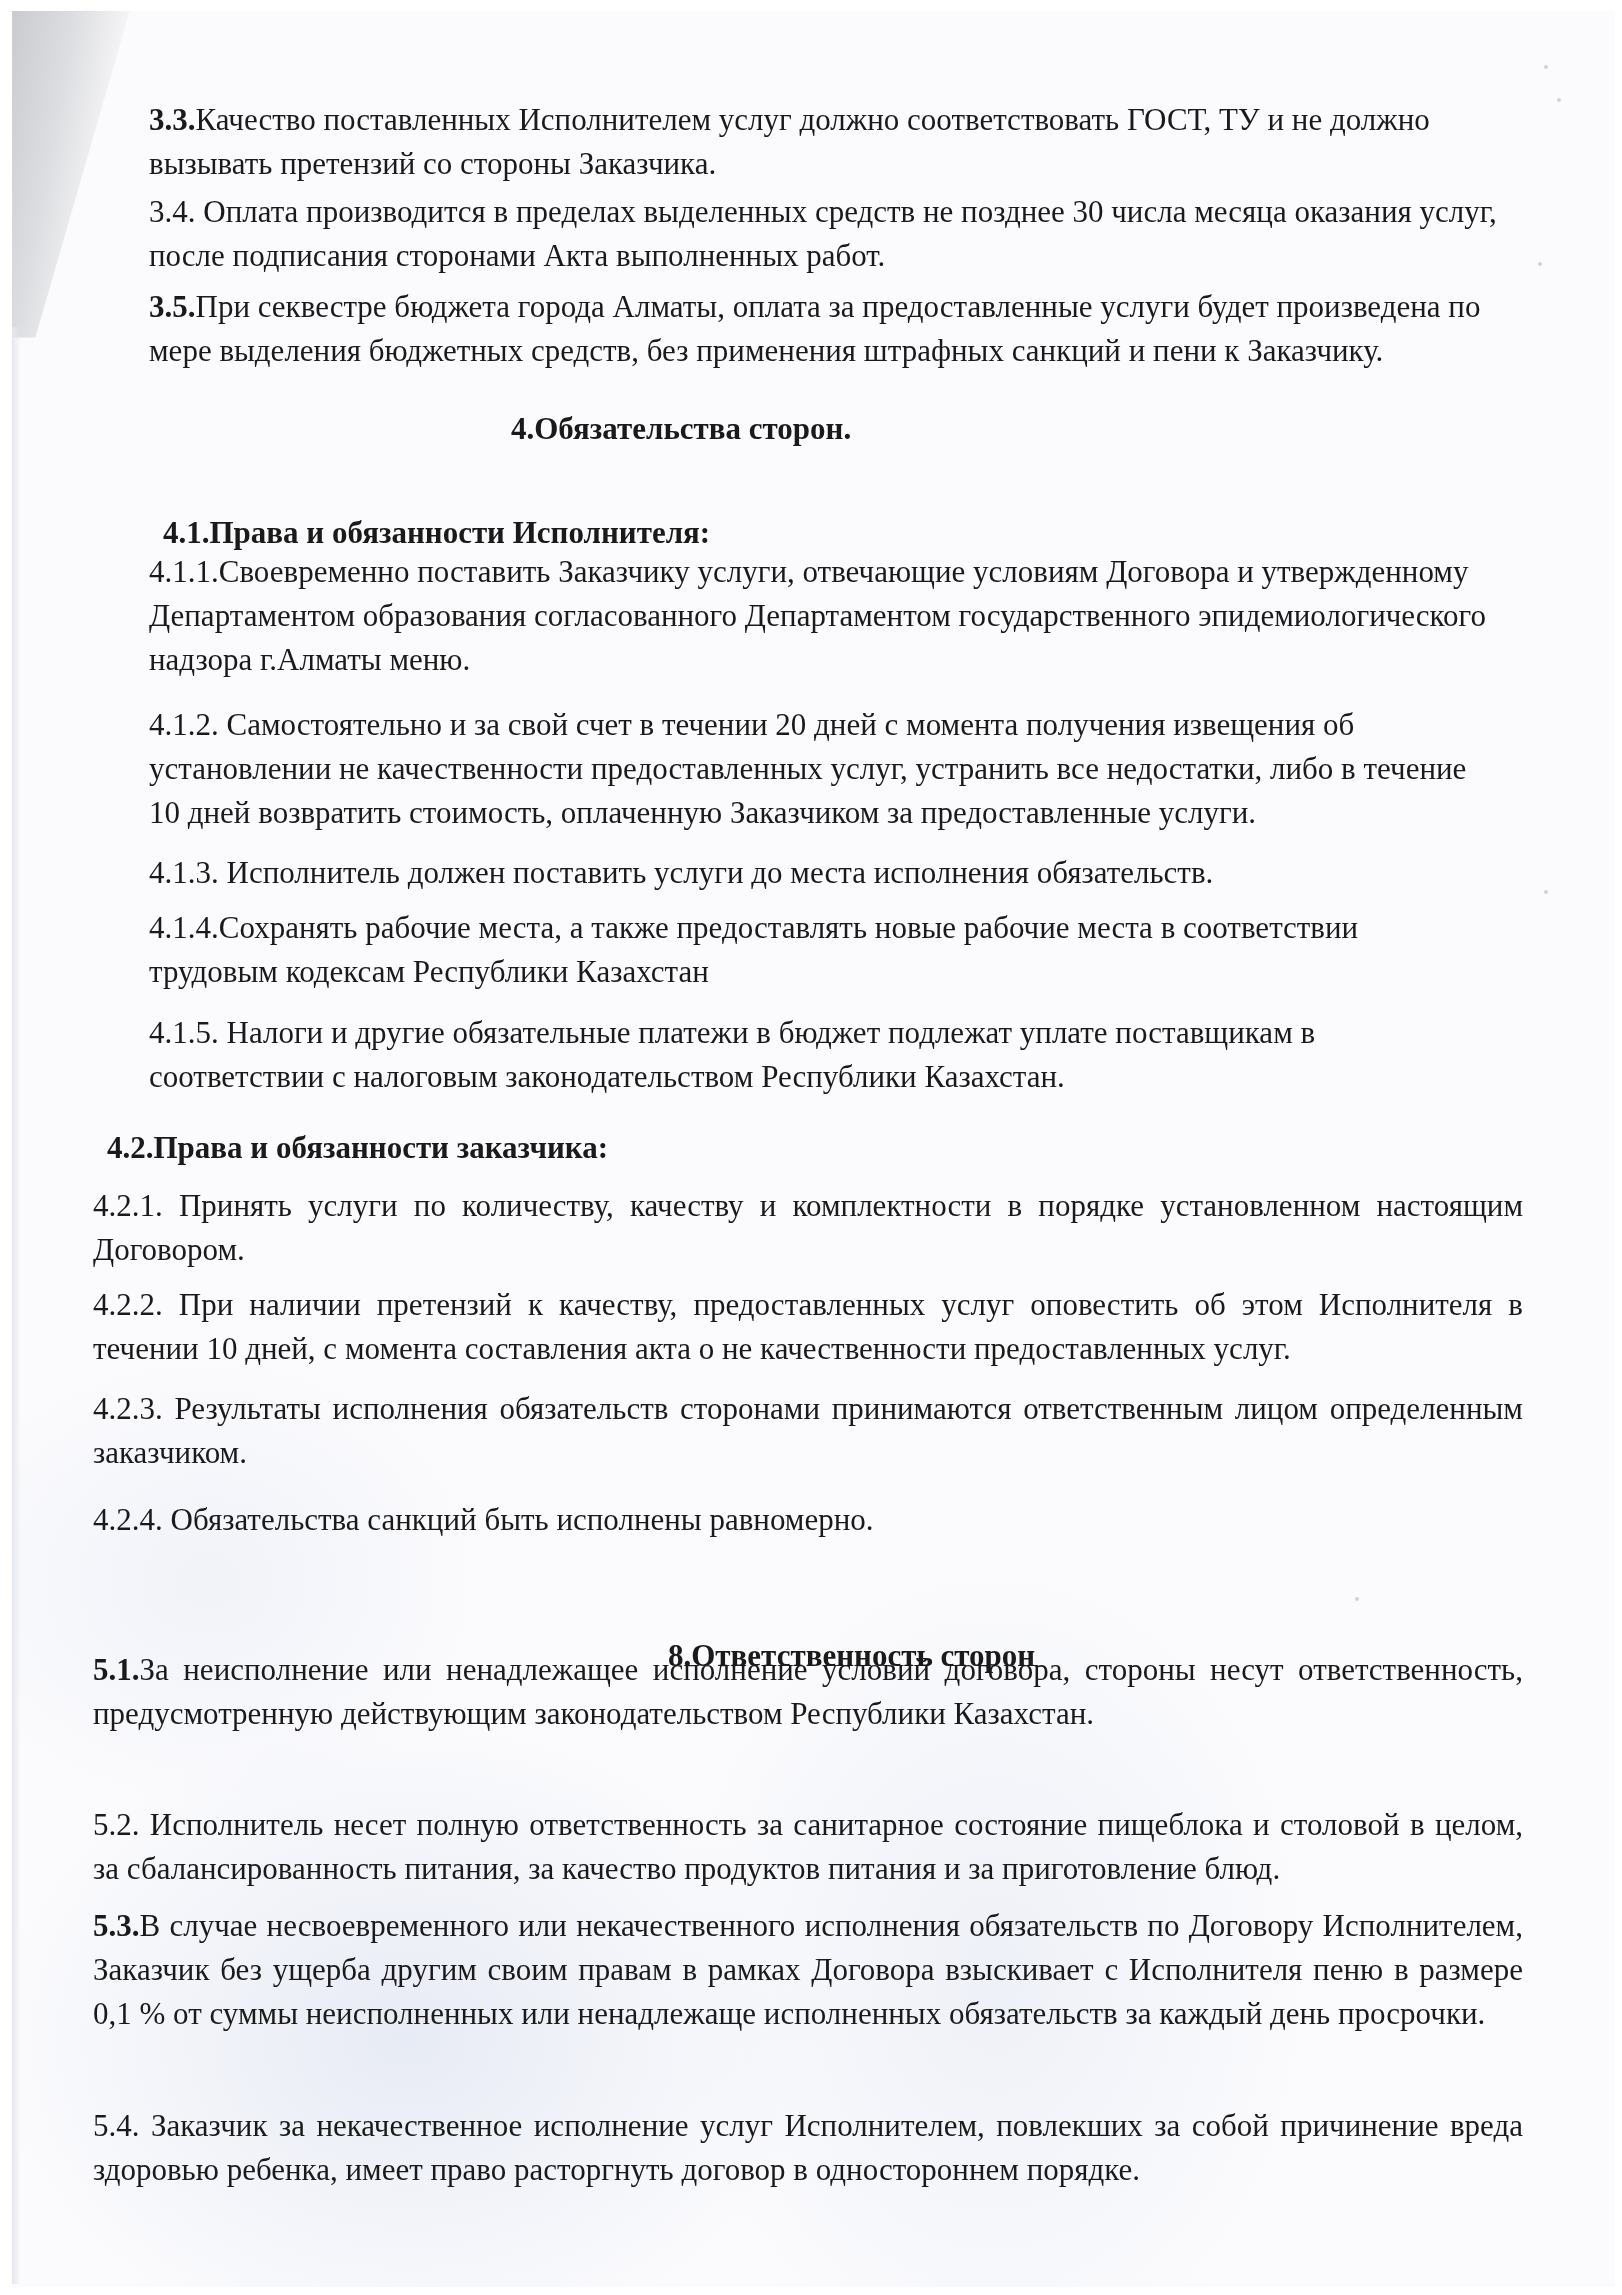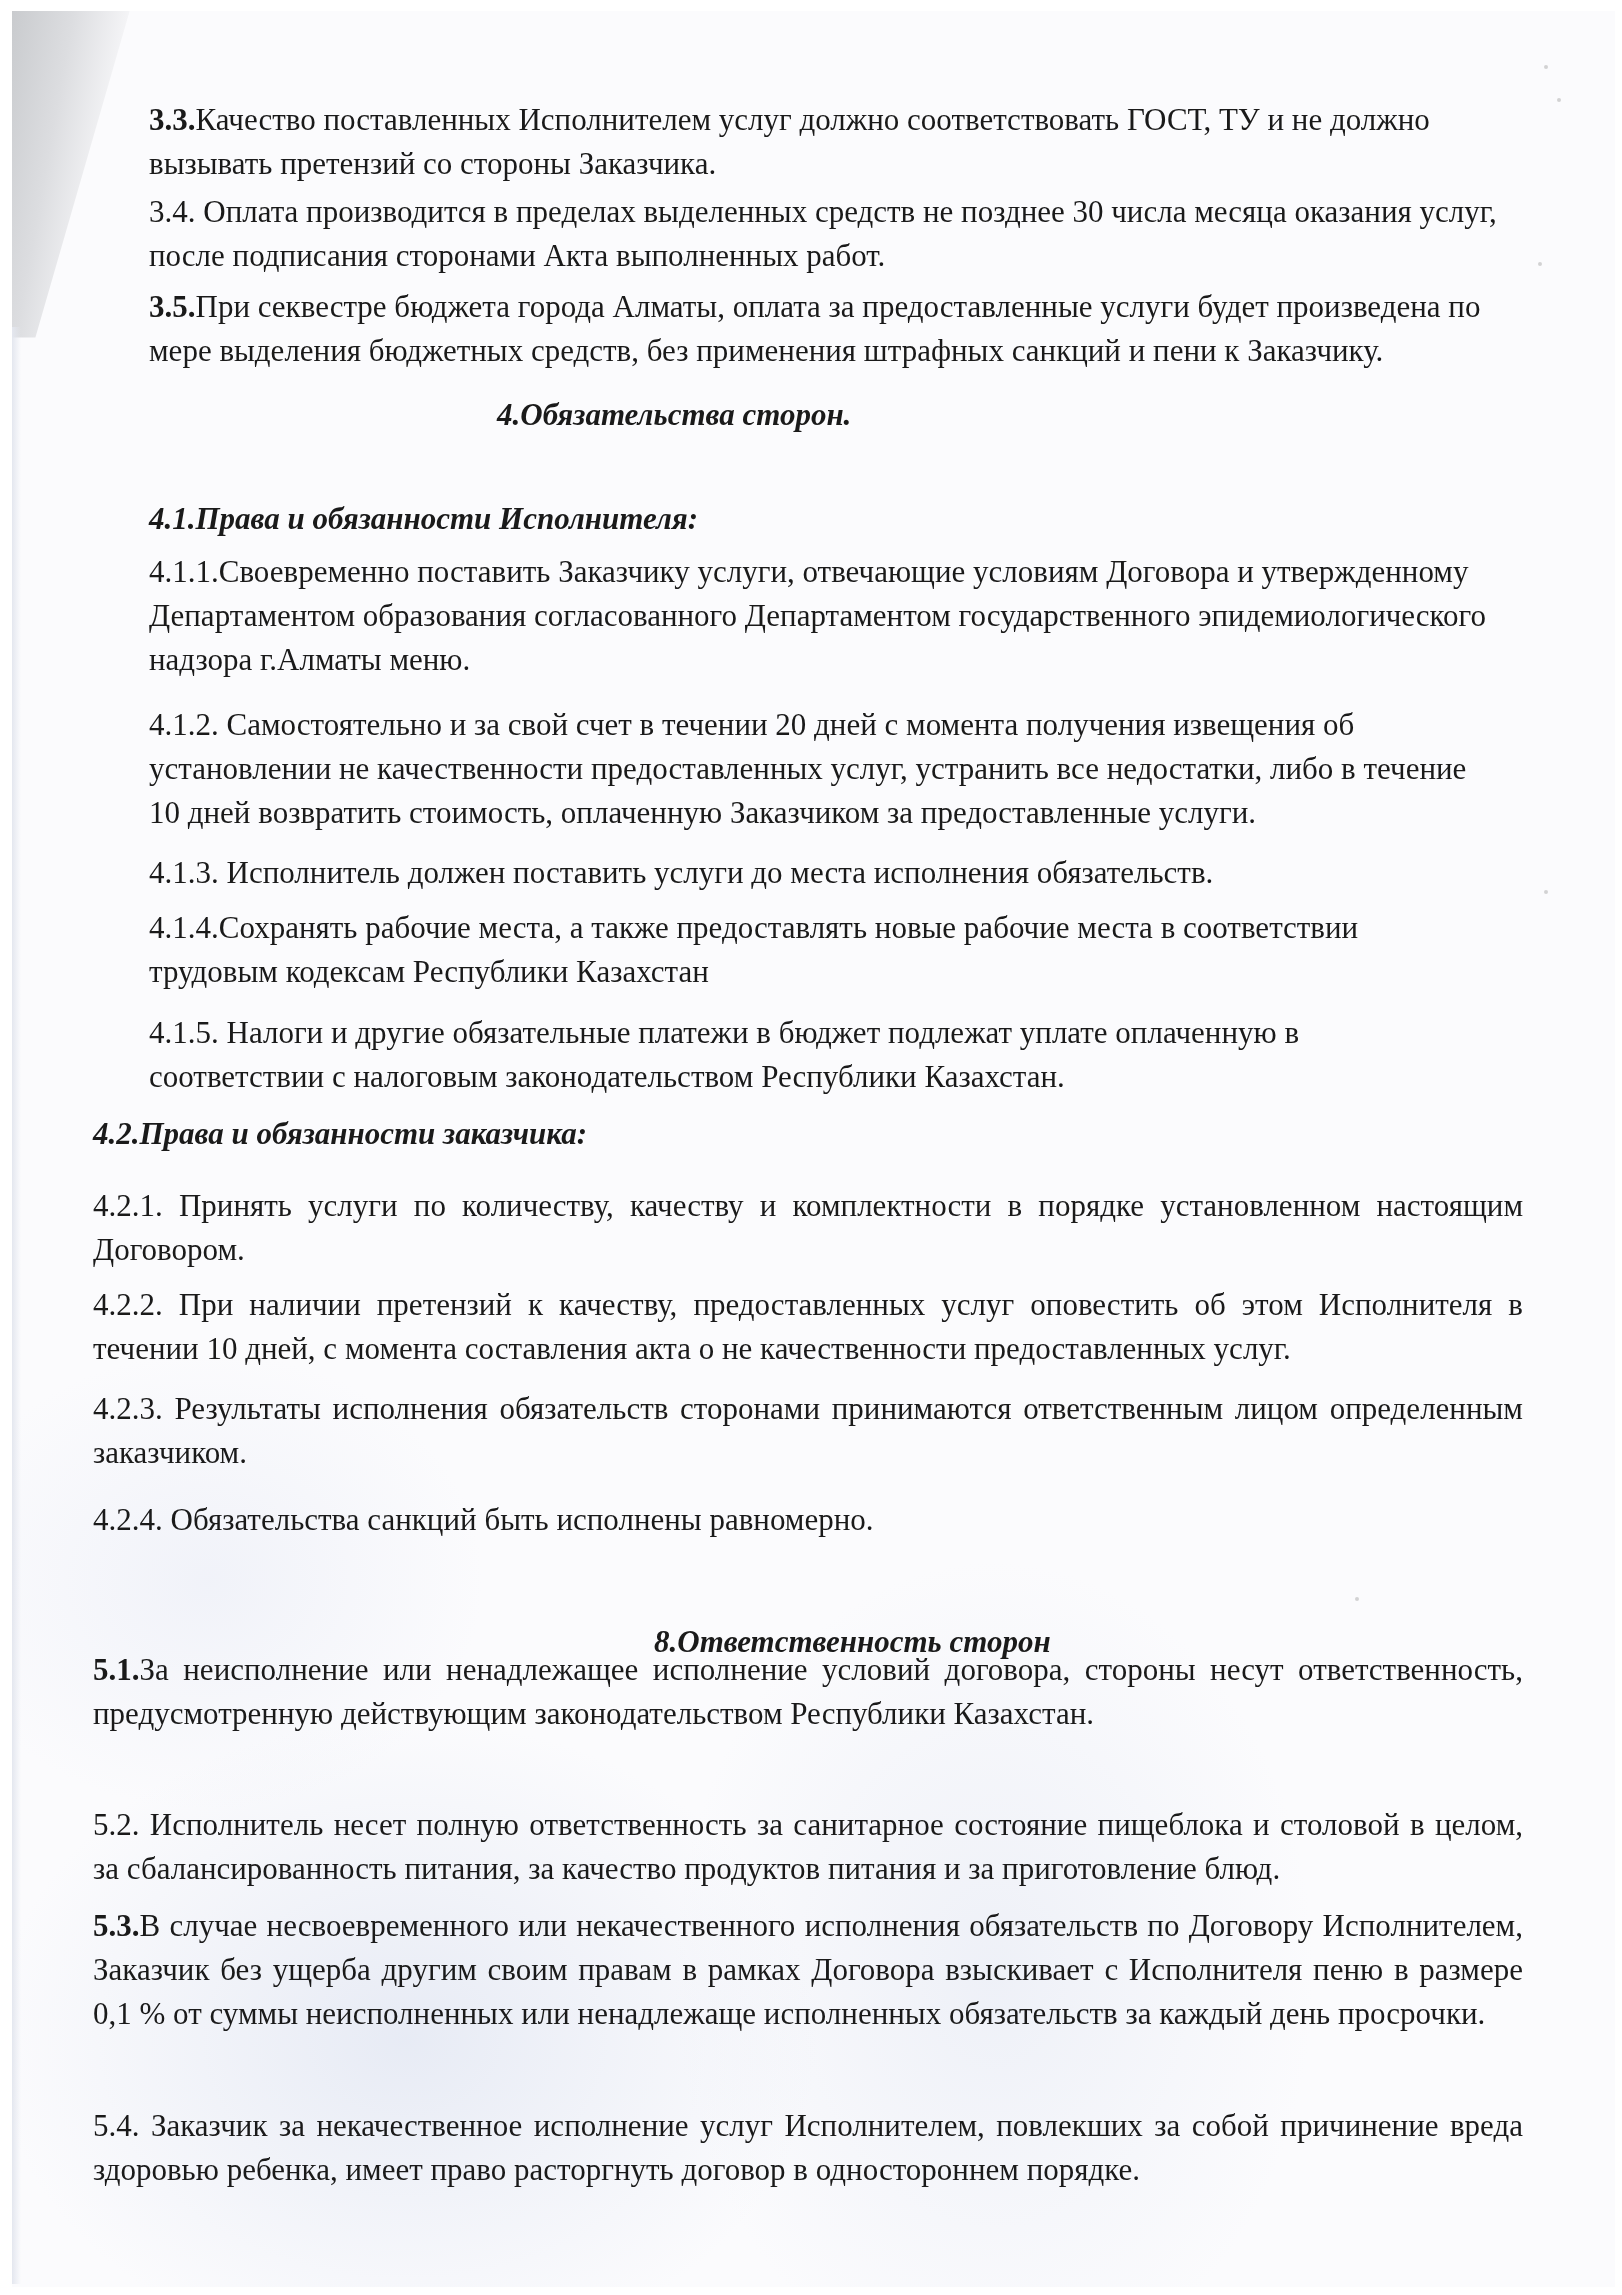--- a/index.html
+++ b/index.html
@@ -28,21 +28,21 @@
   }
   .speck { position: absolute; width: 3.9px; height: 3.9px; border-radius: 50%; background: #b8b8b8; opacity: .6; }
 
   .page { position: absolute; left: 0; top: 0; width: 1623px; }
   .p {
     position: absolute; font-size: 31px; line-height: 44px; margin: 0;
   }
   .ind { left: 149px; width: 1374px; }
   .full { left: 93px; width: 1430px; text-align: justify; text-align-last: left; }
   .b { font-weight: bold; }
-  .head { position: absolute; font-size: 31px; font-weight: bold; margin: 0; line-height: 44px; font-style: italic; }
+  .head { position: absolute; font-size: 31px; font-weight: bold; margin: 14px; line-height: 44px; }
 </style>
 </head>
 <body>
 
 <div class="scan-bg"></div>
 <div class="left-shadow"></div>
 <div class="left-edge"></div>
 <span class="speck" style="left:1544px;top:65px"></span>
 <span class="speck" style="left:1557px;top:98px"></span>
 <span class="speck" style="left:1538px;top:262px"></span>
@@ -68,21 +68,21 @@
   <h3 class="head" style="left:149px;top:497px">4.1.Права и обязанности Исполнителя:</h3>
 
   <p class="p ind" style="top:550px;width:1361px">4.1.1.Своевременно поставить Заказчику услуги, отвечающие условиям Договора и утвержденному Департаментом образования согласованного Департаментом государственного эпидемиологического надзора г.Алматы меню.</p>
 
   <p class="p ind" style="top:703px;width:1341px">4.1.2. Самостоятельно и за свой счет в течении 20 дней с момента получения извещения об установлении не качественности предоставленных услуг, устранить все недостатки, либо в течение 10 дней  возвратить стоимость, оплаченную Заказчиком за предоставленные услуги.</p>
 
   <p class="p ind" style="top:851px">4.1.3. Исполнитель должен поставить услуги до места  исполнения обязательств.</p>
 
   <p class="p ind" style="top:906px;width:1322px">4.1.4.Сохранять рабочие места, а также предоставлять новые рабочие места в соответствии трудовым кодексам Республики Казахстан</p>
 
-  <p class="p ind" style="top:1011px;width:1296px">4.1.5. Налоги и другие обязательные платежи в бюджет подлежат уплате оплаченную в соответствии с налоговым законодательством Республики Казахстан.</p>
+  <p class="p ind" style="top:1011px;width:1296px">4.1.5. Налоги и другие обязательные платежи в бюджет подлежат уплате поставщикам в соответствии с налоговым законодательством Республики Казахстан.</p>
 
   <h3 class="head" style="left:93px;top:1112px">4.2.Права и обязанности заказчика:</h3>
 
   <p class="p full" style="top:1184px">4.2.1. Принять услуги по количеству, качеству и комплектности  в порядке установленном настоящим Договором.</p>
 
   <p class="p full" style="top:1283px">4.2.2. При наличии претензий к качеству, предоставленных услуг оповестить об этом Исполнителя в течении 10 дней, с момента составления акта о не качественности предоставленных услуг.</p>
 
   <p class="p full" style="top:1387px">4.2.3. Результаты исполнения обязательств сторонами принимаются ответственным лицом определенным заказчиком.</p>
 
   <p class="p full" style="top:1498px">4.2.4. Обязательства санкций быть исполнены равномерно.</p>

